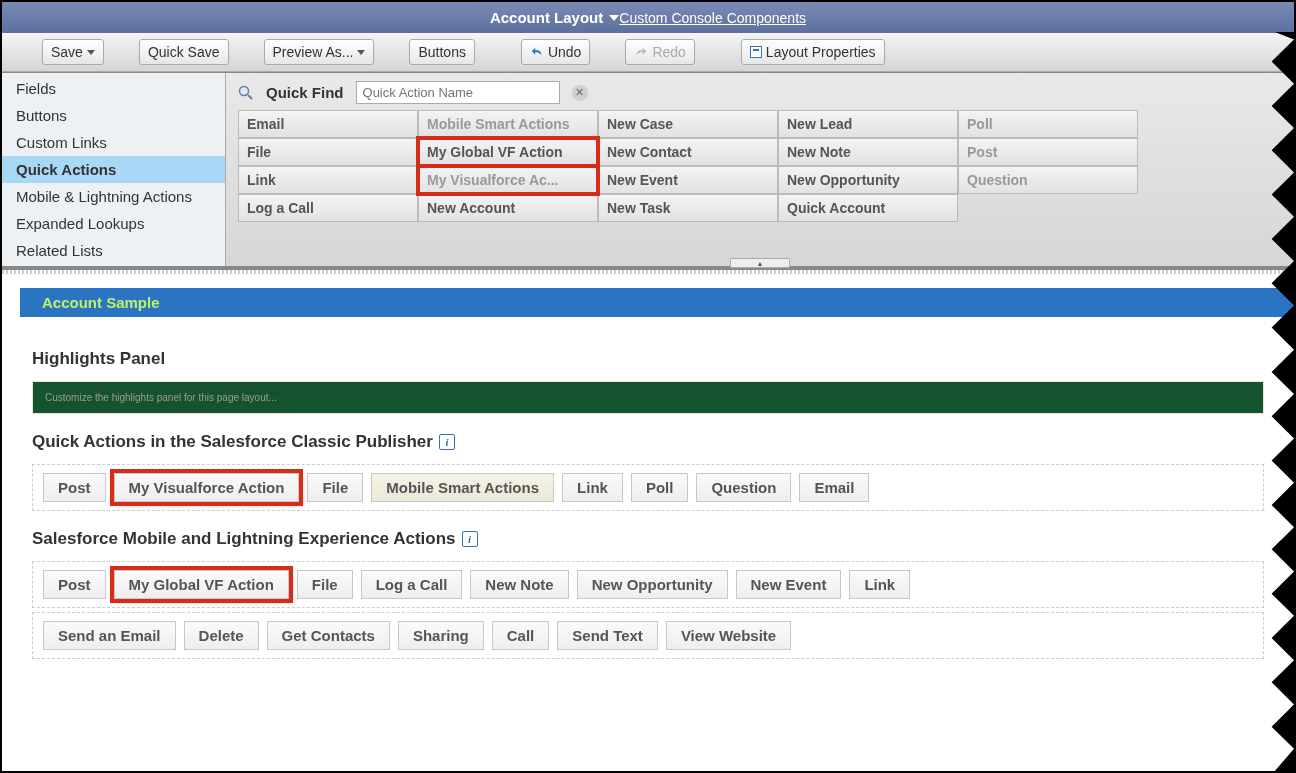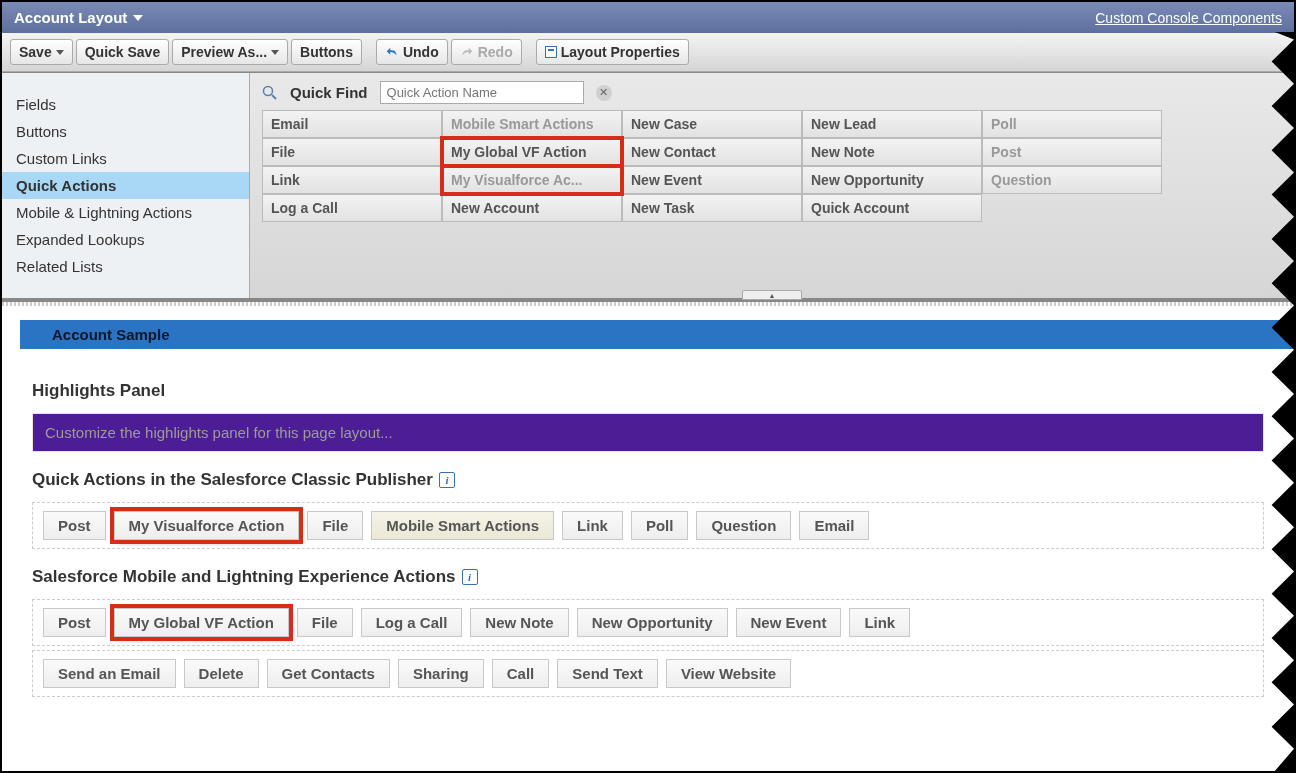--- a/index.html
+++ b/index.html
@@ -1,51 +1,51 @@
 <!DOCTYPE html>
 <html><head>
 <meta charset="utf-8">
 <style>
 * { box-sizing: border-box; margin: 0; padding: 0; }
 body { font-family: Arial, Helvetica, sans-serif; font-size: 13px; background: #fff; color: #333; }
 .frame { width: 1296px; height: 773px; border: 2px solid #000; position: relative; overflow: hidden; }
-.header-bar { background: linear-gradient(to bottom, #7a8bb5, #5d6f9e); color: #fff; font-weight: bold; padding: 7px 12px; display: flex; justify-content: space-between; align-items: center; font-size: 15px; }
+.header-bar { background: linear-gradient(to bottom, #7a8bb5, #5d6f9e); color: #fff; font-weight: bold; padding: 7px 12px; display: flex; justify-content: center; align-items: center; font-size: 15px; }
 .header-bar .title-wrap { display: flex; align-items: center; gap: 6px; }
 .header-bar .chevron { width: 0; height: 0; border-left: 5px solid transparent; border-right: 5px solid transparent; border-top: 6px solid #fff; }
 .header-bar .clink { color: #fff; text-decoration: underline; font-weight: normal; font-size: 14px; }
 .toolbar { background: linear-gradient(to bottom, #f4f4f4, #d5d5d5); border-bottom: 1px solid #aaa; padding: 6px 8px; display: flex; align-items: center; gap: 3px; }
-.btn { background: linear-gradient(to bottom, #fff, #e6e6e6); border: 1px solid #aaa; border-radius: 3px; padding: 4px 8px; font-size: 14px; font-weight: bold; cursor: pointer; display: inline-flex; align-items: center; gap: 4px; color: #333; }
+.btn { background: linear-gradient(to bottom, #fff, #e6e6e6); border: 1px solid #aaa; border-radius: 3px; padding: 4px 8px; font-size: 14px; font-weight: normal; cursor: pointer; display: inline-flex; align-items: center; gap: 4px; color: #333; margin-left: 32px; }
 .btn.disabled { color: #aaa; cursor: default; }
 .btn .caret { width: 0; height: 0; border-left: 4px solid transparent; border-right: 4px solid transparent; border-top: 5px solid #555; }
 .btn.lp .square { width: 12px; height: 12px; border: 1px solid #3b6fb3; background: #fff; display: inline-block; position: relative; }
 .btn.lp .square::after { content: ''; position: absolute; left: 2px; right: 2px; top: 2px; height: 2px; background: #3b6fb3; }
 .undo-icon, .redo-icon { width: 14px; height: 14px; }
 .palette { display: flex; border-top: 1px solid #888; border-bottom: 4px solid #888; background: linear-gradient(to bottom, #e9e9e9, #d6d6d6); }
-.sidebar { width: 248px; background: #eef1f3; border-right: 1px solid #aaa; padding: 18px 0; }
+.sidebar { width: 224px; background: #eef1f3; border-right: 1px solid #aaa; padding: 2px 0; }
 .sidebar-item { padding: 5px 14px; font-size: 15px; cursor: pointer; color: #333; }
 .sidebar-item.active { background: #a8d8f5; font-weight: bold; }
 .palette-main { flex: 1; padding: 8px 12px 20px 12px; position: relative; }
 .qf-row { display: flex; align-items: center; gap: 12px; margin-bottom: 6px; }
 .qf-row .mag { width: 16px; height: 16px; }
 .qf-row .lbl { font-weight: bold; font-size: 15px; }
 .qf-row input { border: 1px solid #aaa; padding: 3px 6px; font-size: 13px; width: 204px; color: #888; }
 .qf-row .clear { width: 16px; height: 16px; background: #d0d0d0; border-radius: 50%; color: #666; text-align: center; line-height: 15px; font-size: 11px; cursor: pointer; }
 .grid { display: grid; grid-template-columns: repeat(5, 180px); gap: 0; }
 .cell { border: 1px solid #bbb; padding: 5px 8px; font-size: 14px; background: linear-gradient(to bottom, #f3f3f3, #e2e2e2); font-weight: bold; color: #555; white-space: nowrap; overflow: hidden; text-overflow: ellipsis; cursor: move; }
 .cell.dim { color: #999; }
 .cell.hl { outline: 4px solid #d62c1a; outline-offset: -2px; z-index: 1; position: relative; }
 .drag-handle { position: absolute; bottom: -2px; left: 50%; width: 60px; height: 10px; background: #eee; border: 1px solid #aaa; border-radius: 2px 2px 0 0; transform: translateX(-50%); text-align: center; line-height: 6px; }
 .drag-handle::after { content: '▲'; font-size: 7px; color: #555; }
 .divider { height: 4px; background: repeating-linear-gradient(90deg, #ccc 0 2px, #fff 2px 4px); }
 .canvas { background: #fff; padding: 0 0 20px 0; }
-.section-bar { background: #2b74c4; color: #0f172a; font-weight: bold; padding: 6px 32px; font-size: 15px; margin: 14px 0 0 18px; }
+.section-bar { background: #2b74c4; color: #bef264; font-weight: bold; padding: 6px 22px; font-size: 15px; margin: 14px 0 0 18px; }
 .section-body { padding: 14px 30px; }
 .h2 { font-weight: bold; font-size: 17px; margin: 18px 0 12px 0; display: flex; align-items: center; gap: 6px; }
 .info-icon { width: 16px; height: 16px; border: 1px solid #3b6fb3; border-radius: 2px; color: #3b6fb3; font-size: 11px; font-weight: bold; text-align: center; line-height: 14px; font-family: Georgia, serif; font-style: italic; }
-.hp-placeholder { background: #4c1d95; border: 1px solid #e8e5d8; padding: 10px 12px; color: #9c9c92; font-size: 15px; margin-bottom: 10px; }
+.hp-placeholder { background: #14532d; border: 1px solid #e8e5d8; padding: 10px 12px; color: #9c9c92; font-size: 10px; margin-bottom: 10px; }
 .action-row { border: 1px dashed #ccc; padding: 8px 10px; display: flex; flex-wrap: wrap; gap: 8px; align-items: center; }
 .action-chip { border: 1px solid #c8c8c8; background: linear-gradient(to bottom, #fafafa, #eee); padding: 5px 14px; font-size: 15px; font-weight: bold; color: #555; white-space: nowrap; }
 .action-chip.hl { outline: 4px solid #d62c1a; outline-offset: 0; box-shadow: 3px 3px 5px rgba(0,0,0,0.3); position: relative; z-index: 1; }
 .action-chip.msa { background: linear-gradient(to bottom, #f5f3e8, #ebe8d6); }
 .torn-edge { position: absolute; right: 0; top: 30px; bottom: 0; width: 32px; background: #000; clip-path: polygon(40% 0,100% 0,100% 100%,40% 100%,100% 97%,30% 94%,100% 91%,30% 88%,100% 85%,30% 82%,100% 79%,30% 76%,100% 73%,30% 70%,100% 67%,30% 64%,100% 61%,30% 58%,100% 55%,30% 52%,100% 49%,30% 46%,100% 43%,30% 40%,100% 37%,30% 34%,100% 31%,30% 28%,100% 25%,30% 22%,100% 19%,30% 16%,100% 13%,30% 10%,100% 7%,30% 4%,100% 1%); z-index: 5; }
 </style>
 </head>
 <body>
 
 <div class="frame">

